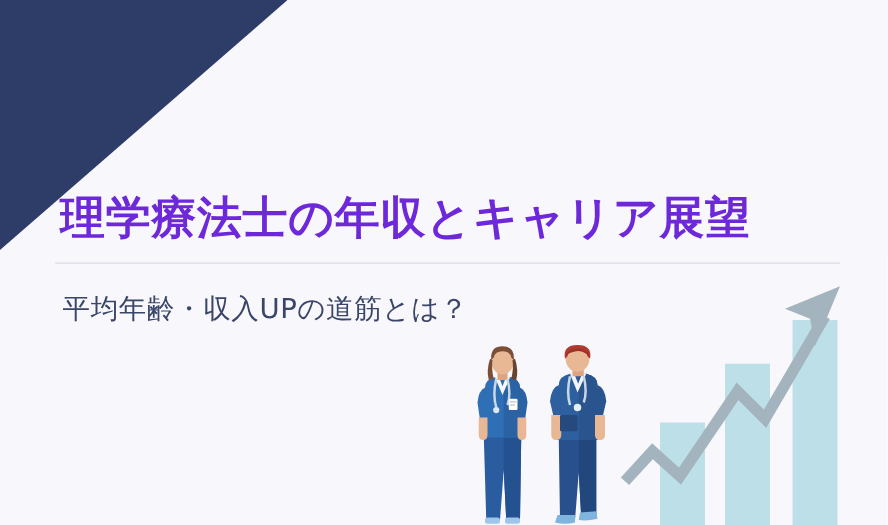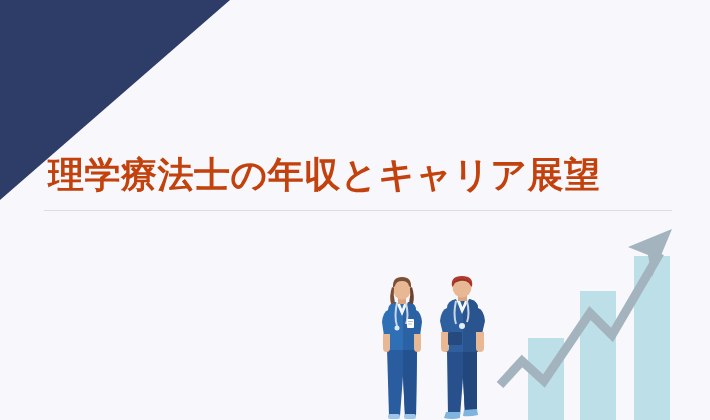--- a/index.html
+++ b/index.html
@@ -33,21 +33,21 @@
   }
 
   
   #title {
     position: absolute;
     left: 48px;
     top: 152px;
     font-size: 36px;
     font-weight: 700;
     letter-spacing: 0.5px;
-    color: #c2410c;
+    color: #6d28d9;
     white-space: nowrap;
     line-height: 1.25;
   }
   #divider {
     position: absolute;
     left: 44px;
     top: 210px;
     width: 628px;
     height: 1px;
     background: #dcdce6;
@@ -99,20 +99,21 @@
 <body>
 
 <div id="banner">
 
   <div id="corner-shape"></div>
 
   <div id="title">理学療法士の年収とキャリア展望</div>
 
   <div id="divider"></div>
 
+  <div id="subtitle">平均年齢・収入UPの道筋とは？</div>
 
   <div id="people">
     <svg width="130" height="144" viewBox="0 0 130 144" xmlns="http://www.w3.org/2000/svg">
 
       <g>
 
         <path d="M15 72 L45 72 L44 140 L33 140 L31 100 L28 140 L17 140 Z" fill="#2a5ca0"></path>
         <path d="M31 100 L33 140 L44 140 L45 72 L31 72 Z" fill="#24518f"></path>
 
         <rect x="16" y="138" width="12" height="5" rx="2" fill="#9fc6e8"></rect>

